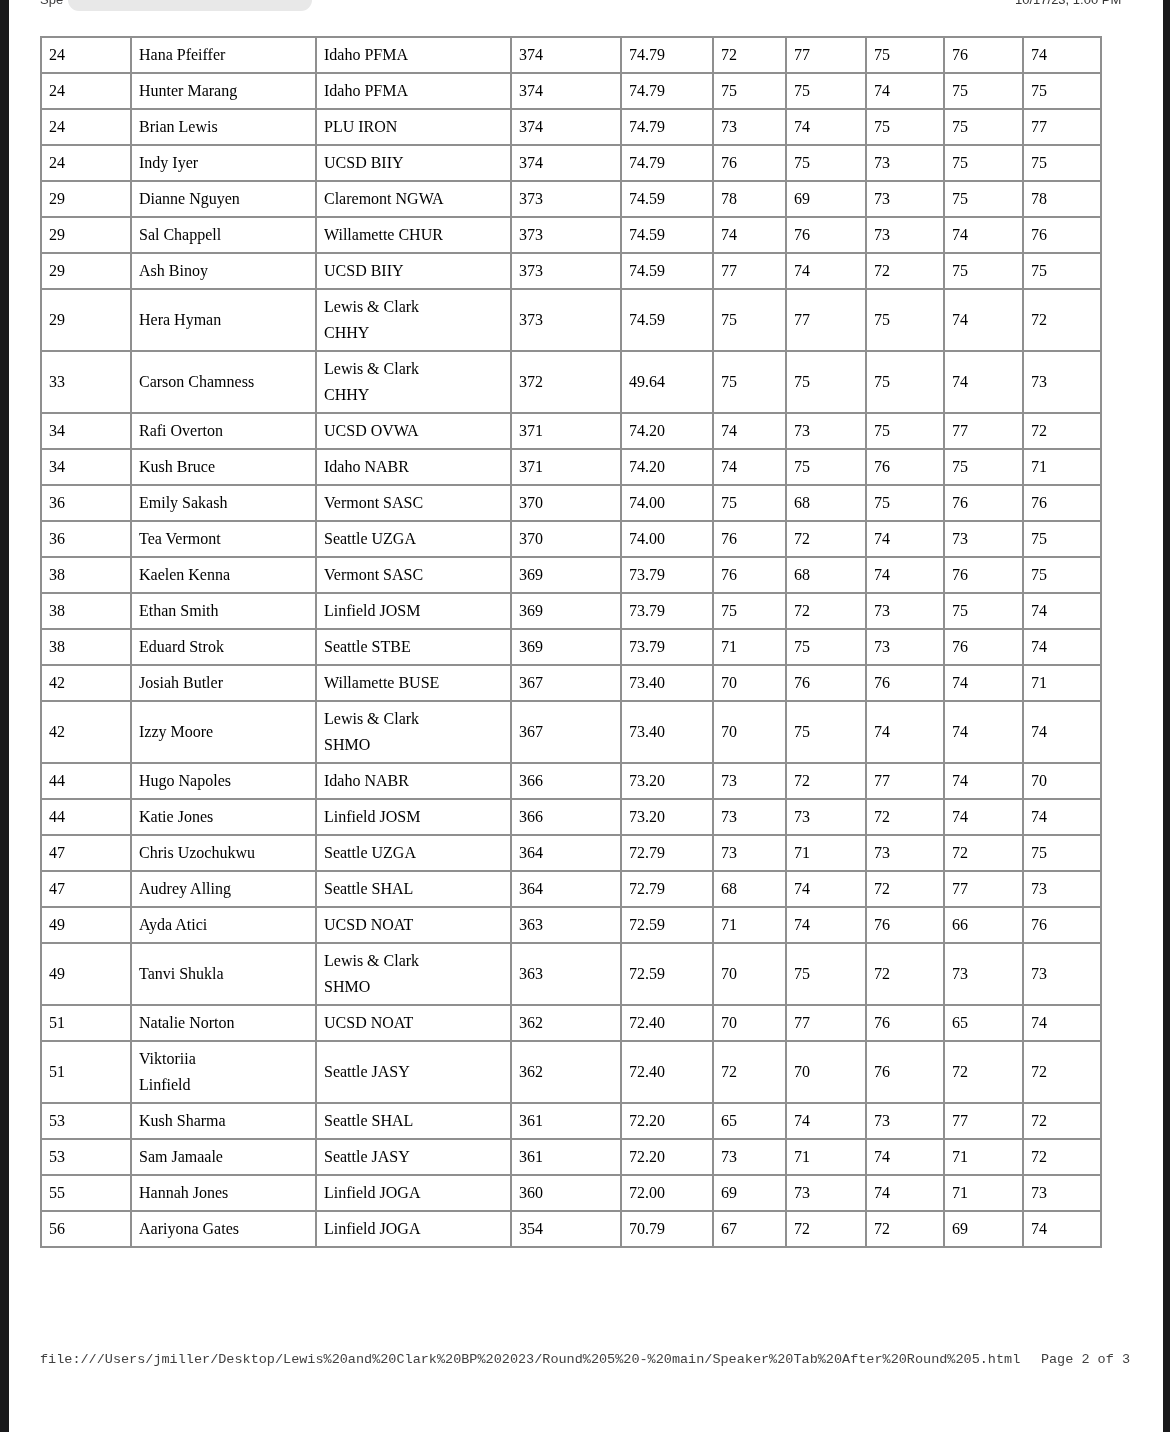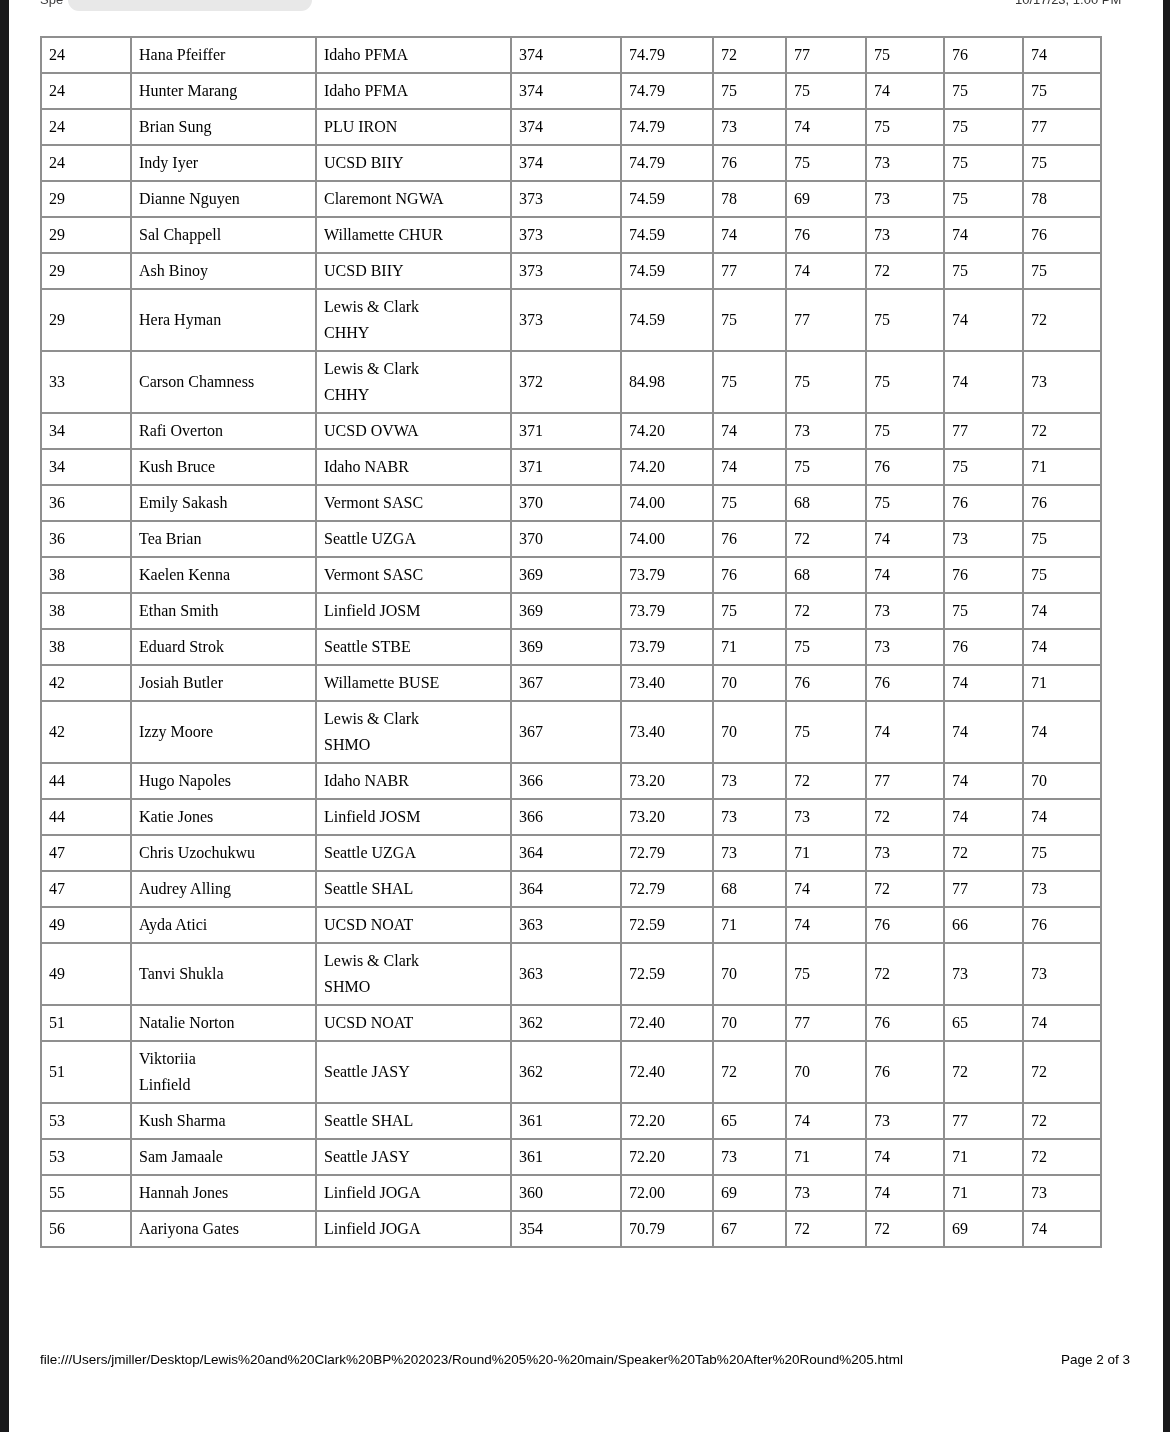--- a/index.html
+++ b/index.html
@@ -69,21 +69,22 @@
   
   .footer {
     position: absolute;
     left: 40px;
     top: 1352px;
     width: 1090px;
     display: flex;
     justify-content: space-between;
     align-items: baseline;
     font-size: 13.5px;
-    color: #000000;
+    color: #404040;
+    font-family: Liberation Mono, monospace;
   }
   .footer .page-num { margin-left: 18px; white-space: nowrap; }
   .footer .file-url { white-space: nowrap; overflow: hidden; }
 </style>
 </head>
 <body>
 
 <div class="edge-bar left"></div>
 <div class="edge-bar right"></div>
 
@@ -124,21 +125,21 @@
         <td>374</td>
         <td>74.79</td>
         <td>75</td>
         <td>75</td>
         <td>74</td>
         <td>75</td>
         <td>75</td>
       </tr>
       <tr>
         <td>24</td>
-        <td class="pre-line">Brian Sung</td>
+        <td class="pre-line">Brian Lewis</td>
         <td class="pre-line">PLU IRON</td>
         <td>374</td>
         <td>74.79</td>
         <td>73</td>
         <td>74</td>
         <td>75</td>
         <td>75</td>
         <td>77</td>
       </tr>
       <tr>
@@ -201,21 +202,21 @@
         <td>75</td>
         <td>74</td>
         <td>72</td>
       </tr>
       <tr>
         <td>33</td>
         <td class="pre-line">Carson Chamness</td>
         <td class="pre-line">Lewis &amp; Clark
 CHHY</td>
         <td>372</td>
-        <td>84.98</td>
+        <td>49.64</td>
         <td>75</td>
         <td>75</td>
         <td>75</td>
         <td>74</td>
         <td>73</td>
       </tr>
       <tr>
         <td>34</td>
         <td class="pre-line">Rafi Overton</td>
         <td class="pre-line">UCSD OVWA</td>
@@ -246,21 +247,21 @@
         <td>370</td>
         <td>74.00</td>
         <td>75</td>
         <td>68</td>
         <td>75</td>
         <td>76</td>
         <td>76</td>
       </tr>
       <tr>
         <td>36</td>
-        <td class="pre-line">Tea Brian</td>
+        <td class="pre-line">Tea Vermont</td>
         <td class="pre-line">Seattle UZGA</td>
         <td>370</td>
         <td>74.00</td>
         <td>76</td>
         <td>72</td>
         <td>74</td>
         <td>73</td>
         <td>75</td>
       </tr>
       <tr>

